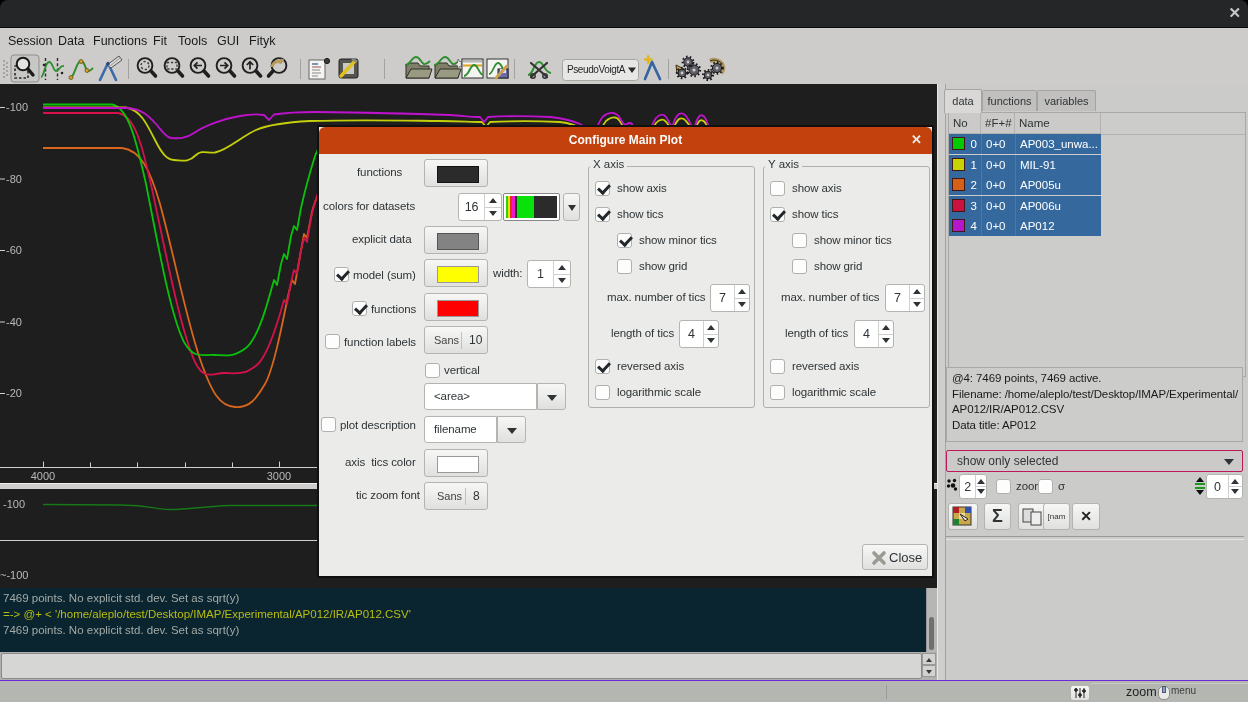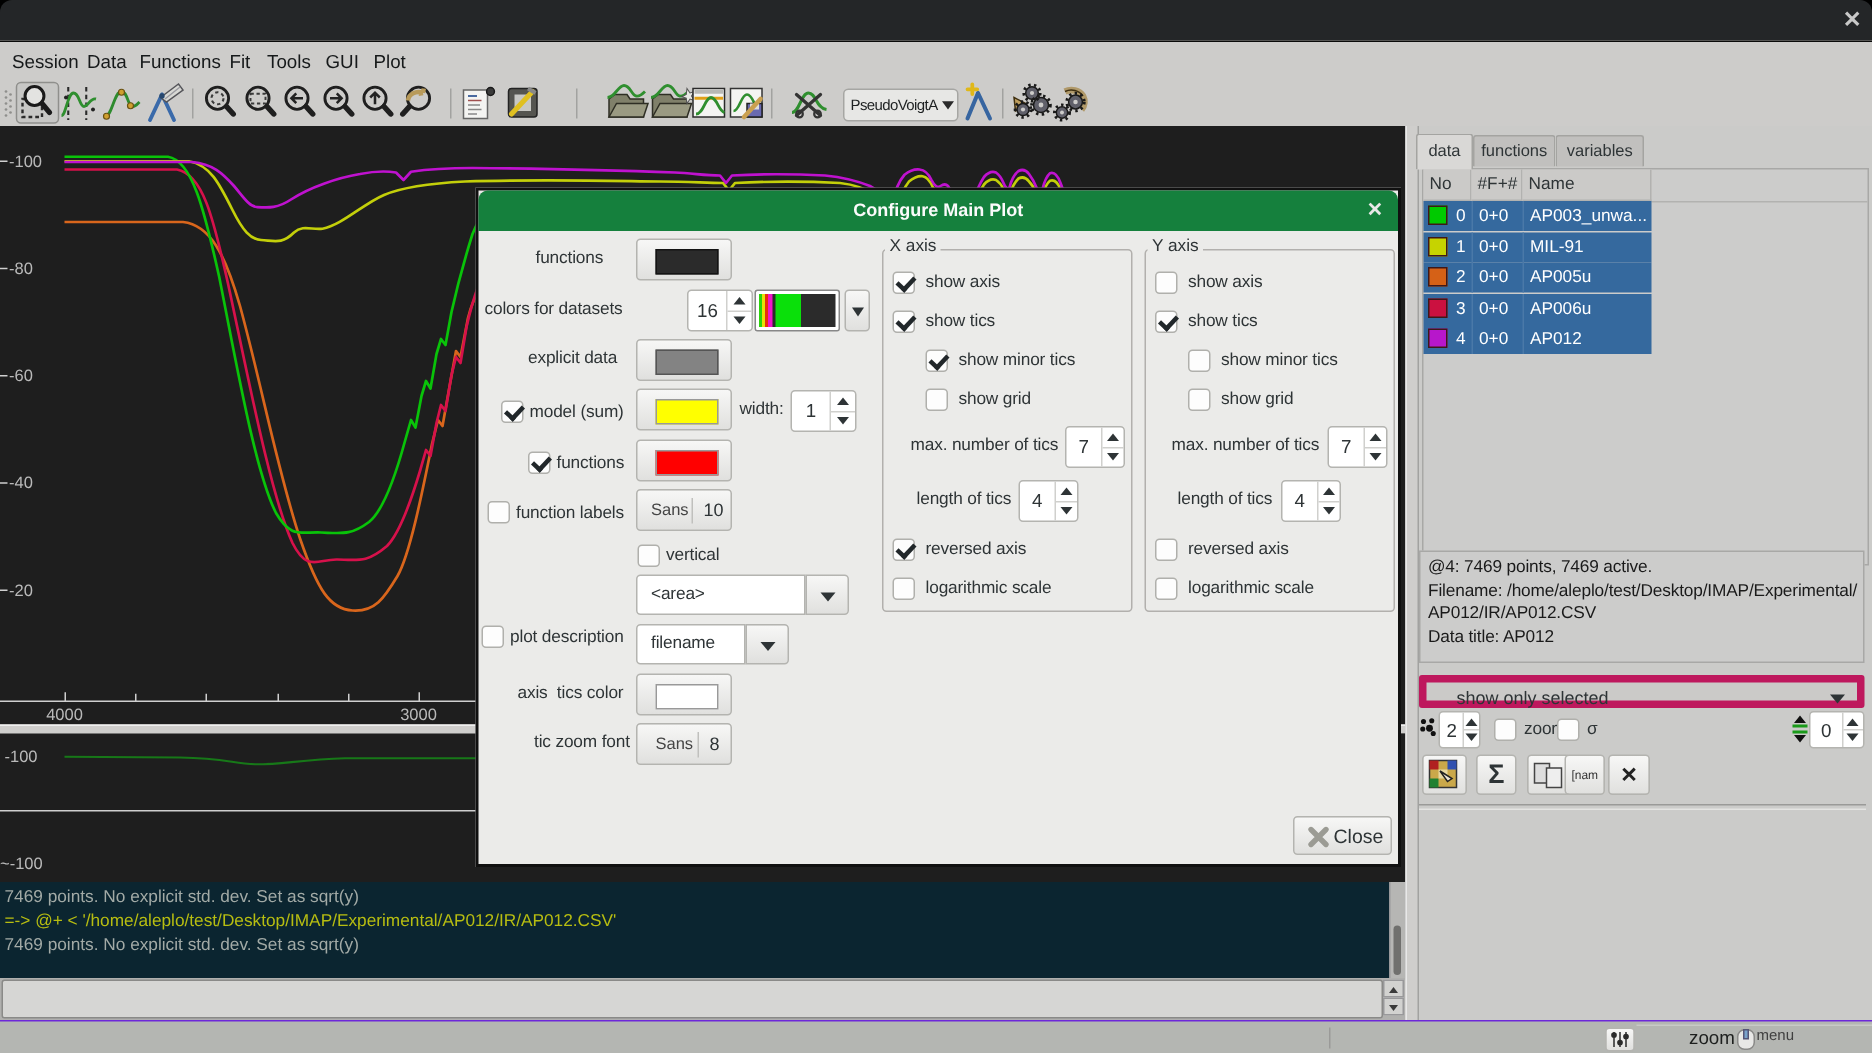--- a/index.html
+++ b/index.html
@@ -27,55 +27,55 @@
  background:#c1c0be;border:1px solid #a4a4a1;border-bottom:none;border-radius:2px 2px 0 0}
 .tab.active{background:#d9d8d6;height:24px;z-index:2}
 #dtable{left:948px;top:112px;width:296px;height:263px;background:#cccccb;border:1px solid #a8a8a6}
 .th{position:absolute;top:0;height:21px;background:#cbcac8;border-right:1px solid #b2b2b0;border-bottom:1px solid #b2b2b0;font-size:11.5px;line-height:21px;padding-left:4px;box-sizing:border-box}
 .drow{position:absolute;left:0;width:152px;height:20px;background:#35699e;color:#fff;font-size:11.5px;line-height:20px}
 .drow .sw{position:absolute;left:3px;top:3px;width:13px;height:13px;border:1.5px solid #401818;box-sizing:border-box}
 .drow .no{position:absolute;left:0;width:28px;text-align:right}
 .drow .ff{position:absolute;left:32px;width:30px;border-left:1px solid #4a79a8;padding-left:4px}
 .drow .nm{position:absolute;left:66px;border-left:1px solid #4a79a8;padding-left:4px;width:82px;overflow:hidden;white-space:nowrap}
 #infobox{left:946px;top:367px;width:297px;height:75px;background:#cccccb;border:1px solid #a8a8a6;font-size:11.5px;color:#1a1a1a;line-height:15.5px;padding:3px 0 0 5px;box-sizing:border-box;letter-spacing:-0.1px}
-#showsel{left:946px;top:450px;width:297px;height:22px;background:#cbcac8;border:5px solid #be185d;border-radius:2px;font-size:12px;line-height:21px;padding-left:20px;box-sizing:border-box}
+#showsel{left:946px;top:450px;width:297px;height:22px;background:#cbcac8;border:1px solid #be185d;border-radius:2px;font-size:12px;line-height:21px;padding-left:10px;box-sizing:border-box}
 
 .btn{position:absolute;background:linear-gradient(#f7f7f6,#e0e0de);border:1px solid #b4b4b0;border-radius:3px;box-sizing:border-box}
 .white{position:absolute;background:#fff;border:1px solid #b4b4b0;box-sizing:border-box}
 .cb{position:absolute;width:15px;height:15px;background:#fdfdfd;border:1px solid #b0b0ac;border-radius:3px;box-sizing:border-box}
 .cb.c:after{content:"";position:absolute;left:1.5px;top:2px;width:9px;height:5px;border-left:3px solid #21272a;border-bottom:3px solid #21272a;transform:rotate(-47deg)}
 .lab{position:absolute;font-size:11.5px;letter-spacing:-0.1px;color:#2e3436;white-space:nowrap}
 .spin{position:absolute;background:#fff;border:1px solid #b4b4b0;border-radius:3px;box-sizing:border-box}
 .spin .v{position:absolute;left:0;top:50%;transform:translateY(-50%);width:60%;text-align:center;font-size:12.5px}
 .spin .a{position:absolute;right:0;top:0;width:38%;height:100%;border-left:1px solid #d0d0cd;background-image:linear-gradient(#d0d0cd,#d0d0cd);background-size:100% 1px;background-position:center;background-repeat:no-repeat}
 .spin .a:before{content:"";position:absolute;top:4px;left:50%;transform:translateX(-50%);border-left:4px solid transparent;border-right:4px solid transparent;border-bottom:5.5px solid #2e3436}
 .spin .a:after{content:"";position:absolute;bottom:4px;left:50%;transform:translateX(-50%);border-left:4px solid transparent;border-right:4px solid transparent;border-top:5.5px solid #2e3436}
 
 #dlg{left:317px;top:125px;width:617px;height:453px;background:#ebebe9;border:2px solid #101010;box-sizing:border-box;z-index:10}
-#dlgtitle{left:0;top:0;width:100%;height:27px;background:#15803d;border-radius:6px 6px 0 0}
+#dlgtitle{left:0;top:0;width:100%;height:27px;background:#c2410c;border-radius:6px 6px 0 0}
 #dlgtitle .t{width:100%;left:0;top:6px;text-align:center;color:#fbfbfb;font-weight:bold;font-size:12px}
 #dlgtitle .x{right:10px;top:5px;color:#e8e8e8;font-size:13px;font-weight:bold}
 .grp{position:absolute;border:1px solid #b2b0ad;border-radius:3px}
 .grplab{position:absolute;font-size:11.5px;background:#ebebe9;padding:0 3px}
 </style></head>
 <body>
 
 <div class="abs" style="left:0;top:0;width:1248px;height:14px;background:#000"></div>
 <div class="abs" id="titlebar">
     <div class="abs x">✕</div>
   </div>
 
 <div class="abs" id="menubar">
 <span style="left:8px">Session</span>
     <span style="left:58px">Data</span>
     <span style="left:93px">Functions</span>
     <span style="left:153px">Fit</span>
     <span style="left:178px">Tools</span>
     <span style="left:217px">GUI</span>
-    <span style="left:249px">Plot</span>
+    <span style="left:249px">Fityk</span>
 </div>
 
 <div class="abs" id="toolbar"><svg id="tbs" width="1248" height="31">
 <g fill="#8f8f8c">
         <circle cx="4" cy="8" r="0.9"></circle>
         <circle cx="4" cy="12" r="0.9"></circle>
         <circle cx="4" cy="16" r="0.9"></circle>
         <circle cx="4" cy="20" r="0.9"></circle>
         <circle cx="4" cy="24" r="0.9"></circle>
         <circle cx="7" cy="10" r="0.9"></circle>

